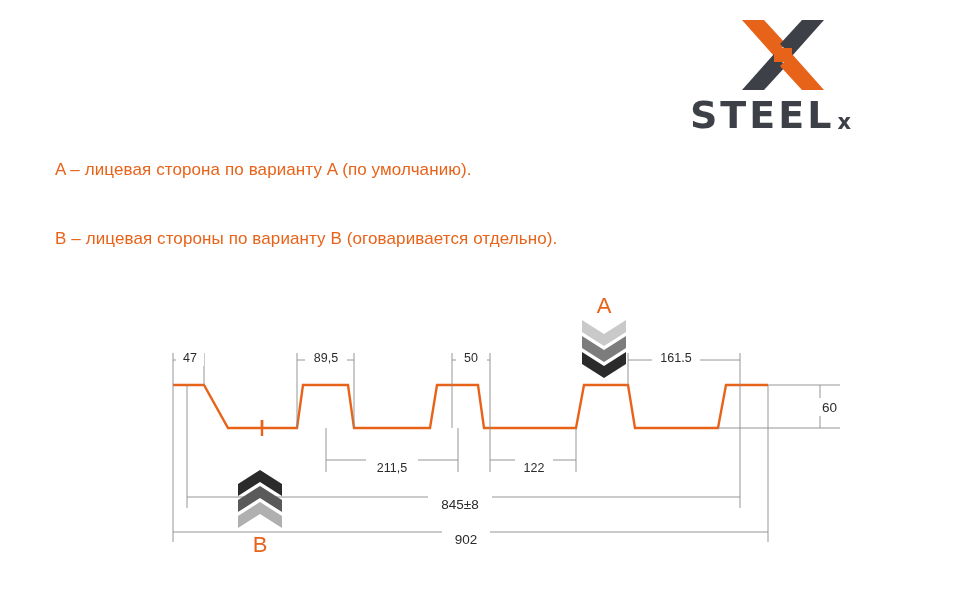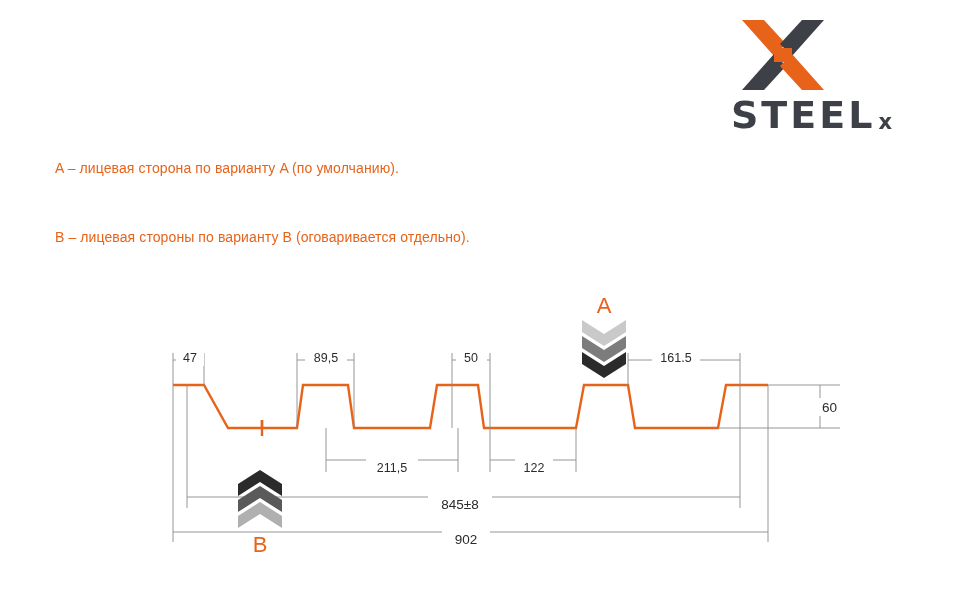--- a/index.html
+++ b/index.html
@@ -32,21 +32,20 @@
   }
   #logo-text {
     position: absolute;
     left: 0px;
     top: 78px;
     width: 200px;
     height: 40px;
     display: flex;
     align-items: baseline;
     justify-content: flex-start;
-    margin-left: 41px;
   }
   .logo-word {
     font-family: "DejaVu Sans", sans-serif;
     font-size: 38px;
     font-weight: 700;
     letter-spacing: 3px;
     color: #3d4147;
     line-height: 1;
   }
   .logo-sup {
@@ -56,21 +55,21 @@
     color: #3d4147;
     margin-left: 3px;
     position: relative;
     top: 1px;
   }
 
   
   .legend-line {
     position: absolute;
     left: 55px;
-    font-size: 14px;
+    font-size: 17px;
     color: #e8631a;
     white-space: nowrap;
     letter-spacing: 0.1px;
   }
   #legend-a { top: 160px; }
   #legend-b { top: 217px; margin-top: 12px; }
 
   
   #drawing {
     position: absolute;

